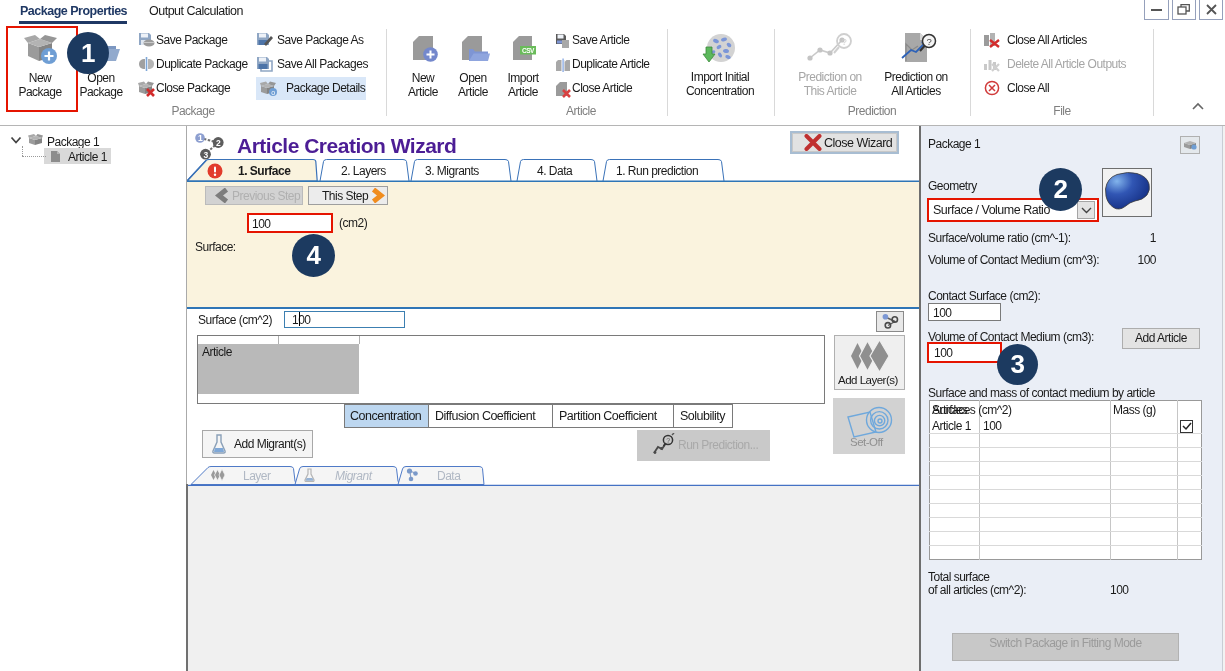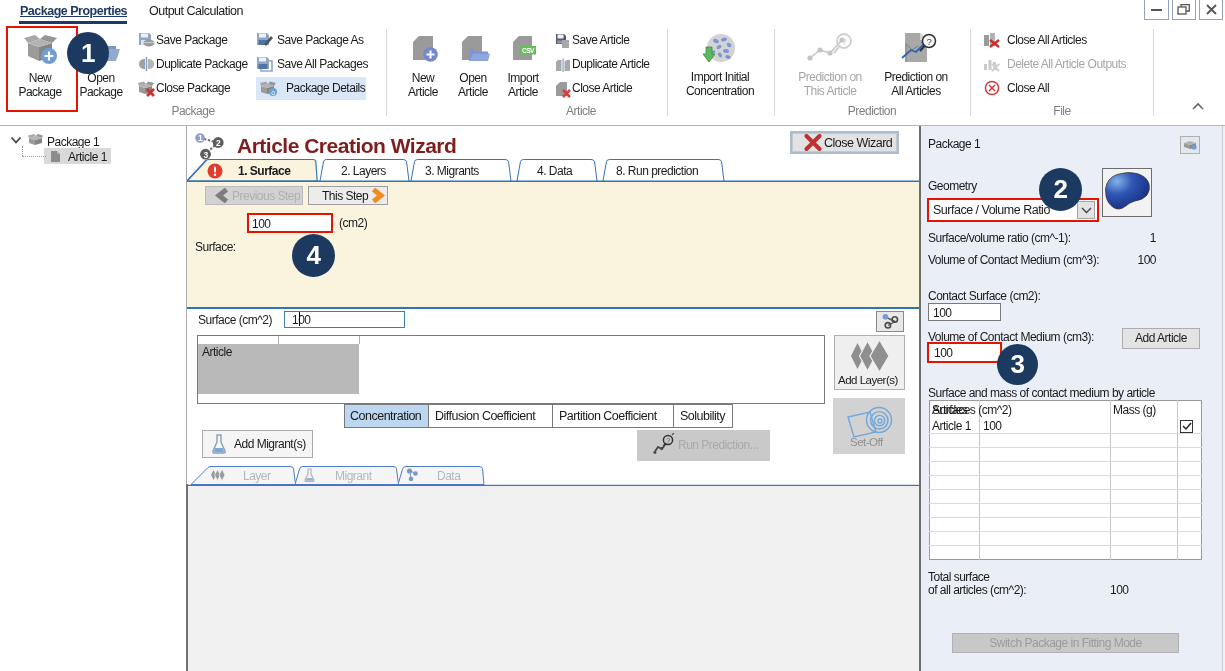--- a/index.html
+++ b/index.html
@@ -13,21 +13,21 @@
 .vsep { position:absolute; width:1px; background:#d9d9d9; top:29px; height:87px; }
 .smallbtn { position:absolute; font-size:12px; color:#1a1a1a; white-space:nowrap; }
 .bigbtn-label { position:absolute; font-size:12px; color:#1a1a1a; text-align:center; line-height:14px; }
 </style>
 </head>
 <body>
 <div id="app">
 
 <div class="abs" style="left:0;top:0;width:1225px;height:126px;background:#fff;border-bottom:1px solid #b5b5b5;"></div>
 
-<div class="abs" style="left:20px;top:4px;font-weight:bold;color:#1f3864;font-size:12.5px;text-decoration:underline;">Package Properties</div>
+<div class="abs" style="left:20px;top:4px;font-weight:bold;color:#1f3864;font-size:12.5px;">Package Properties</div>
 <div class="abs" style="left:19px;top:21px;width:108px;height:3px;background:#1f3864;"></div>
 <div class="abs" style="left:149px;top:4px;font-size:12.5px;color:#1a1a1a;">Output Calculation</div>
 
 <div class="abs" style="left:1144px;top:-3px;width:25px;height:23px;border:1px solid #95a0bb;background:#fff;"></div>
 <div class="abs" style="left:1172px;top:-3px;width:24px;height:23px;border:1px solid #95a0bb;background:#fff;"></div>
 <div class="abs" style="left:1199px;top:-3px;width:24px;height:23px;border:1px solid #95a0bb;background:#fff;"></div>
 <div class="abs" style="left:1151px;top:9px;width:11px;height:2px;background:#555;"></div>
 <svg class="abs" style="left:1177px;top:3px;" width="14" height="14" viewBox="0 0 14 14">
       <rect x="1" y="4" width="8" height="7" fill="none" stroke="#555" stroke-width="1.3"></rect>
       <path d="M4 4 V1.7 H12.3 V8 H9" fill="none" stroke="#555" stroke-width="1.3"></path>
@@ -248,21 +248,21 @@
 
 <svg class="abs" style="left:194px;top:131px;" width="32" height="30" viewBox="0 0 32 30">
   <path d="M6 7 L24 11.5 M24 11.5 L11.5 23" stroke="#6e6e6e" stroke-width="2" stroke-dasharray="2.5 1.5"></path>
   <circle cx="6" cy="7" r="4.8" fill="#8d9fd0"></circle>
       <text x="6" y="10" font-size="8.5" font-weight="bold" fill="#fff" text-anchor="middle" font-family="Liberation Sans">1</text>
   <circle cx="24.2" cy="11.5" r="5.4" fill="#5c5c5c"></circle>
       <text x="24.2" y="14.8" font-size="8.5" font-weight="bold" fill="#fff" text-anchor="middle" font-family="Liberation Sans">2</text>
   <circle cx="11.5" cy="23.2" r="5.4" fill="#5c5c5c"></circle>
       <text x="11.5" y="26.5" font-size="8.5" font-weight="bold" fill="#fff" text-anchor="middle" font-family="Liberation Sans">3</text>
 </svg>
-<div class="abs" style="left:237px;top:134px;font-size:21px;font-weight:bold;color:#7f1d1d;letter-spacing:-0.5px;">Article Creation Wizard</div>
+<div class="abs" style="left:237px;top:134px;font-size:21px;font-weight:bold;color:#4c1d95;letter-spacing:-0.5px;">Article Creation Wizard</div>
 
 <div class="abs" style="left:790px;top:131px;width:109px;height:23px;background:#e2e2e2;border:2px solid #a8bdd2;box-shadow:inset 0 0 0 1px #c8c8c8;"></div>
 <svg class="abs" style="left:804px;top:134px;" width="18" height="17" viewBox="0 0 18 17">
       <path d="M2.5 2 L15.5 15 M15.5 2 L2.5 15" stroke="#c03030" stroke-width="4" stroke-linecap="round"></path>
     </svg>
 <div class="abs" style="left:824px;top:136px;font-size:12.5px;">Close Wizard</div>
 
 <svg class="abs" style="left:187px;top:158px;" width="733px" height="25px" viewBox="0 0 733 25">
 
   <g stroke="#3a72b8" stroke-width="1" fill="#fff">
@@ -279,21 +279,21 @@
 </svg>
 <svg class="abs" style="left:207px;top:163px;" width="16" height="16" viewBox="0 0 16 16">
       <circle cx="8" cy="8" r="7.5" fill="#e23c2c"></circle>
       <rect x="7" y="3.4" width="2" height="6" rx="1" fill="#fff"></rect>
       <circle cx="8" cy="11.8" r="1.2" fill="#fff"></circle>
     </svg>
 <div class="abs" style="left:238px;top:164px;font-weight:bold;font-size:12px;">1. Surface</div>
 <div class="abs" style="left:341px;top:164px;font-size:12px;">2. Layers</div>
 <div class="abs" style="left:425px;top:164px;font-size:12px;">3. Migrants</div>
 <div class="abs" style="left:537px;top:164px;font-size:12px;">4. Data</div>
-<div class="abs" style="left:616px;top:164px;font-size:12px;">8. Run prediction</div>
+<div class="abs" style="left:616px;top:164px;font-size:12px;">1. Run prediction</div>
 
 <div class="abs" style="left:187px;top:182px;width:733px;height:127px;background:#faf3de;border-bottom:2px solid #2e75b6;"></div>
 
 <div class="abs" style="left:205px;top:186px;width:98px;height:19px;background:#d2d2d2;border:1px solid #bbbbbb;"></div>
 <svg class="abs" style="left:214px;top:188px;" width="16" height="15" viewBox="0 0 16 15">
       <path d="M12.5 1.5 L5 7.5 L12.5 13.5" fill="none" stroke="#7d7d7d" stroke-width="5"></path>
     </svg>
 <div class="abs" style="left:232px;top:189px;color:#b0b0b0;font-size:12px;">Previous Step</div>
 <div class="abs" style="left:308px;top:186px;width:80px;height:19px;background:#ececec;border:1px solid #9e9e9e;"></div>
 <div class="abs" style="left:322px;top:189px;font-size:12px;">This Step</div>
@@ -387,21 +387,21 @@
         <path d="M2.5 1 L5 6 L2.5 11 L0 6 Z"></path>
         <path d="M6.5 0.5 L9.5 6 L6.5 11.5 L3.5 6 Z" stroke="#f5f5f5" stroke-width="0.8"></path>
         <path d="M11 0 L14 6 L11 12 L8 6 Z" stroke="#f5f5f5" stroke-width="0.8"></path>
       </g>
     </svg>
 <div class="abs" style="left:243px;top:469px;font-size:12px;color:#b0b8c4;">Layer</div>
 <svg class="abs" style="left:304px;top:468px;" width="11" height="14" viewBox="0 0 11 14">
       <path d="M4 1 H7 V6 L10 12 Q10.3 13.4 8.8 13.4 H2.2 Q0.7 13.4 1 12 L4 6 Z" fill="none" stroke="#b5b5b5" stroke-width="1.2"></path>
       <path d="M2.6 10 H8.4 L9.3 12.2 Q9.5 12.8 8.8 12.8 H2.2 Q1.5 12.8 1.7 12.2 Z" fill="#97b3d4"></path>
     </svg>
-<div class="abs" style="left:335px;top:469px;font-size:12px;color:#b0b8c4;">Migrant</div>
+<div class="abs" style="left:335px;top:469px;font-size:12px;color:#b0b8c4;font-style:italic;">Migrant</div>
 <svg class="abs" style="left:406px;top:468px;" width="13" height="14" viewBox="0 0 13 14">
       <path d="M4 3 L9 5 M4 4 L5 11" stroke="#8ca3c9" stroke-width="1.2"></path>
       <circle cx="3.5" cy="3" r="2.6" fill="#7a99c9"></circle>
       <circle cx="9.5" cy="5.5" r="2.3" fill="#7a99c9"></circle>
       <circle cx="5" cy="11" r="2.3" fill="#7a99c9"></circle>
     </svg>
 <div class="abs" style="left:437px;top:469px;font-size:12px;color:#b0b8c4;">Data</div>
 
 <div class="abs" style="left:187px;top:486px;width:733px;height:185px;background:#f0f0f0;"></div>
 <div class="abs" style="left:186px;top:484px;width:2px;height:187px;background:#707070;"></div>
@@ -472,21 +472,21 @@
 <div class="abs" style="left:929px;top:489px;width:273px;height:1px;background:#d9d9d9;"></div>
 <div class="abs" style="left:929px;top:503px;width:273px;height:1px;background:#d9d9d9;"></div>
 <div class="abs" style="left:929px;top:517px;width:273px;height:1px;background:#d9d9d9;"></div>
 <div class="abs" style="left:929px;top:531px;width:273px;height:1px;background:#d9d9d9;"></div>
 <div class="abs" style="left:929px;top:545px;width:273px;height:1px;background:#d9d9d9;"></div>
 
 <div class="abs" style="left:928px;top:570px;font-size:12px;">Total surface</div>
 <div class="abs" style="left:928px;top:583px;font-size:12px;">of all articles (cm^2):</div>
 <div class="abs" style="left:1110px;top:583px;font-size:12px;">100</div>
 
-<div class="abs" style="left:952px;top:633px;width:227px;height:20px;background:#c8c8c8;border:1px solid #b2b2b2;text-align:center;line-height:18px;font-size:12px;color:#9b9b9b;">Switch Package in Fitting Mode</div>
+<div class="abs" style="left:952px;top:633px;width:227px;height:28px;background:#c8c8c8;border:1px solid #b2b2b2;text-align:center;line-height:18px;font-size:12px;color:#9b9b9b;">Switch Package in Fitting Mode</div>
 
 <div class="abs" style="left:1222px;top:126px;width:3px;height:545px;background:#f2f2f2;border-left:1px solid #c9cdd4;"></div>
 
 <div class="redbox" style="left:6px;top:26px;width:72px;height:86px;border-width:2.5px;"></div>
 <div class="nav-circle" style="left:67px;top:32px;width:42px;height:42px;font-size:26px;">1</div>
 <div class="nav-circle" style="left:1039px;top:168px;width:43px;height:43px;font-size:26px;">2</div>
 <div class="nav-circle" style="left:997px;top:344px;width:41px;height:41px;font-size:26px;">3</div>
 <div class="nav-circle" style="left:292px;top:234px;width:43px;height:43px;font-size:26px;">4</div>
 
 </div>

